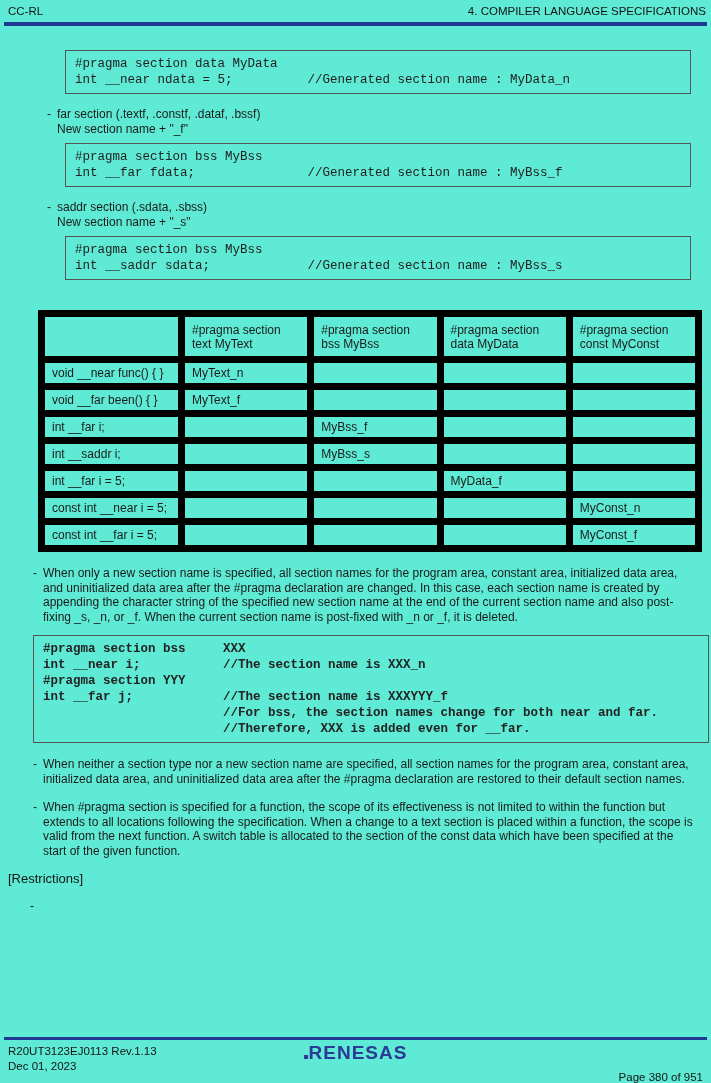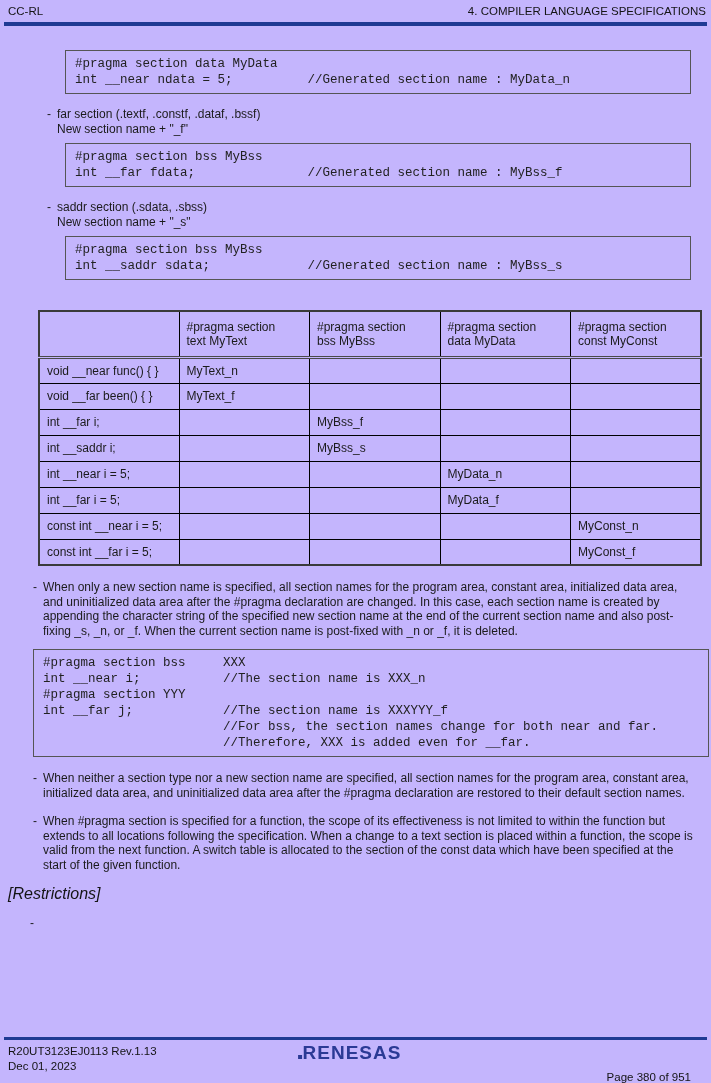--- a/index.html
+++ b/index.html
@@ -1,66 +1,66 @@
 <!DOCTYPE html>
 <html style="--accent: #1f3a93; --logo: #2b3a95;"><head>
 <meta charset="utf-8">
 <style>
   * { margin:0; padding:0; box-sizing:border-box; }
   html,body { background:#e8e8e8; }
   .page {
-    width:711px; height:1083px; position:relative; background:#c4b5fd;
+    width:711px; height:1083px; position:relative; background:#5eead4;
     font-family:"Liberation Sans", sans-serif; color:#1b1b1b; overflow:hidden;
     margin:0 auto;
   }
   
   .hdr { display:flex; justify-content:space-between; padding:5px 5px 0 8px;
          font-size:11.5px; color:#141414; }
   .hr-accent { height:4px; background:var(--accent,#1f3a93); margin:5px 4px 0 4px; }
 
   
   .code {
     font-family:"Liberation Mono","DejaVu Sans Mono",monospace;
     font-size:12.5px; line-height:16px; white-space:pre;
     border:1px solid #555; padding:5px 9px; color:#222;
   }
   .box-a { margin:24px 20px 0 65px; }
   .box-a2 { margin:7px 20px 0 65px; }
-  .box-b { margin:11px 2px 0 33px; }
+  .box-b { margin:11px 2px 0 33px;font-weight:bold; }
 
   
   .tbullet { display:flex; gap:6px; margin:13px 10px 0 47px;
              font-size:12px; line-height:14.5px; }
   .note { display:flex; gap:6px; margin:14px 14px 0 33px;
           font-size:12px; line-height:14.5px; }
   .note .txt { max-width:652px; }
   .dash { flex:0 0 auto; }
 
   
   .sect-table { border-collapse:collapse; table-layout:fixed;
                 margin:30px 0 0 38px; width:664px; font-size:12px; }
   .sect-table th, .sect-table td {
-    border:1px solid #000000; padding:3px 7px; vertical-align:middle;
+    border:7px solid #000000; padding:3px 7px; vertical-align:middle;
     text-align:left; font-weight:normal; overflow:hidden;
   }
   .sect-table { border:2px solid #3a3a3a; }
   .sect-table thead th { border-bottom:3px double #4a4a4a; height:46px; }
   .sect-table td { height:26px; }
   .sect-table .c0 { width:140px;margin-left:7px; }
   .thw { display:inline-block; max-width:97px; }
 
   
-  .restrict-h { margin:13px 0 0 8px; font-size:16px; color:#141414;font-style:italic; }
+  .restrict-h { margin:13px 0 0 8px; font-size:13px; color:#141414; }
   .restrict-b { display:flex; gap:6px; margin:13px 14px 0 30px;
                 font-size:12px; line-height:14.5px; }
 
   
   .footer-rule { position:absolute; left:4px; right:4px; top:1037px; height:3px;
                  background:var(--accent,#1f3a93); }
-  .footer { position:absolute; top:1044px; left:8px; right:20px;
+  .footer { position:absolute; top:1044px; left:8px; right:8px;
             font-size:11.5px; color:#141414;text-decoration:underline; }
   .f-left { float:left; line-height:15px; }
   .f-right { float:right;margin-top:27px; }
   .f-logo { position:absolute; left:50%; transform:translateX(-50%); top:0px;
             color:var(--logo,#2b3a95); font-weight:700; font-size:19px;
             letter-spacing:1px; line-height:18px; }
   .logo-dot { display:inline-block; width:4px; height:4px;
               background:var(--logo,#2b3a95); vertical-align:baseline;
               margin-right:1px; }
 </style>
@@ -133,27 +133,20 @@
           <td></td>
         </tr>
         <tr>
           <td class="c0">int __saddr i;</td>
           <td></td>
           <td>MyBss_s</td>
           <td></td>
           <td></td>
         </tr>
         <tr>
-          <td class="c0">int __near i = 5;</td>
-          <td></td>
-          <td></td>
-          <td>MyData_n</td>
-          <td></td>
-        </tr>
-        <tr>
           <td class="c0">int __far i = 5;</td>
           <td></td>
           <td></td>
           <td>MyData_f</td>
           <td></td>
         </tr>
         <tr>
           <td class="c0">const int __near i = 5;</td>
           <td></td>
           <td></td>

